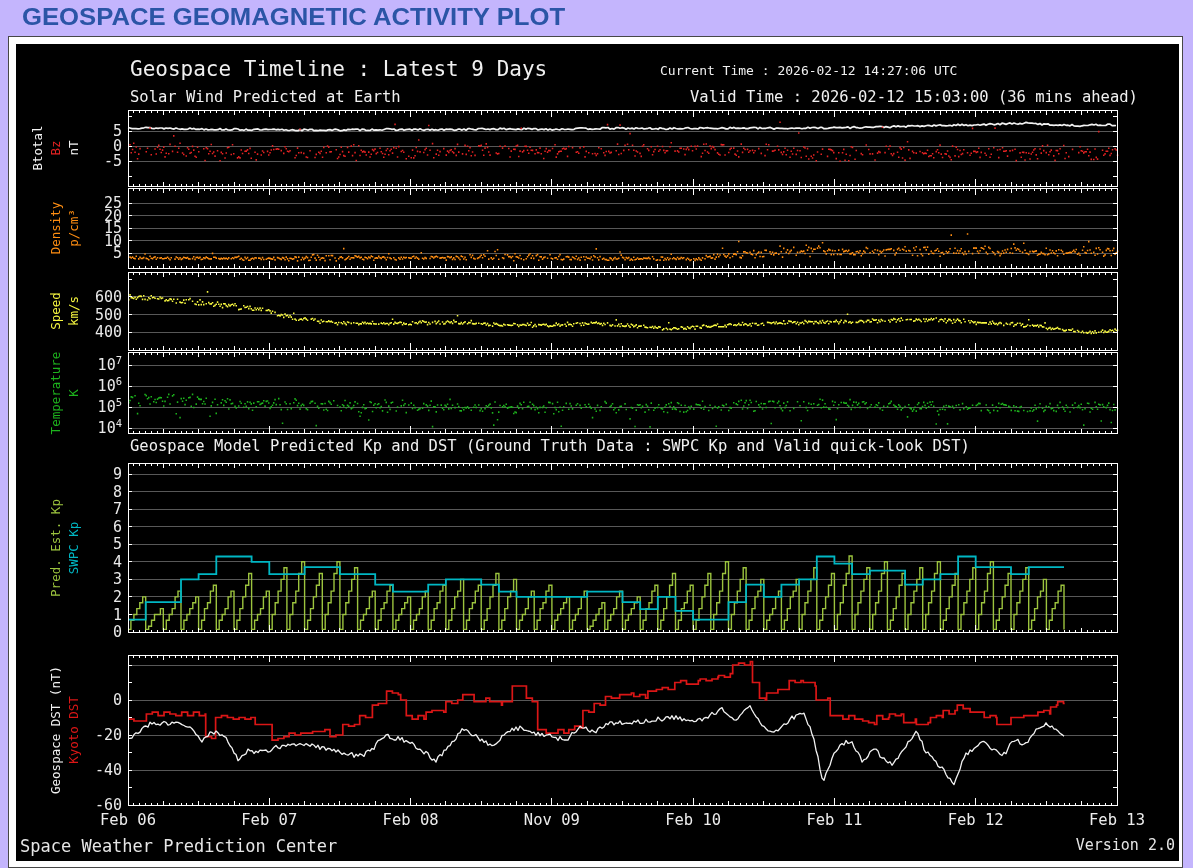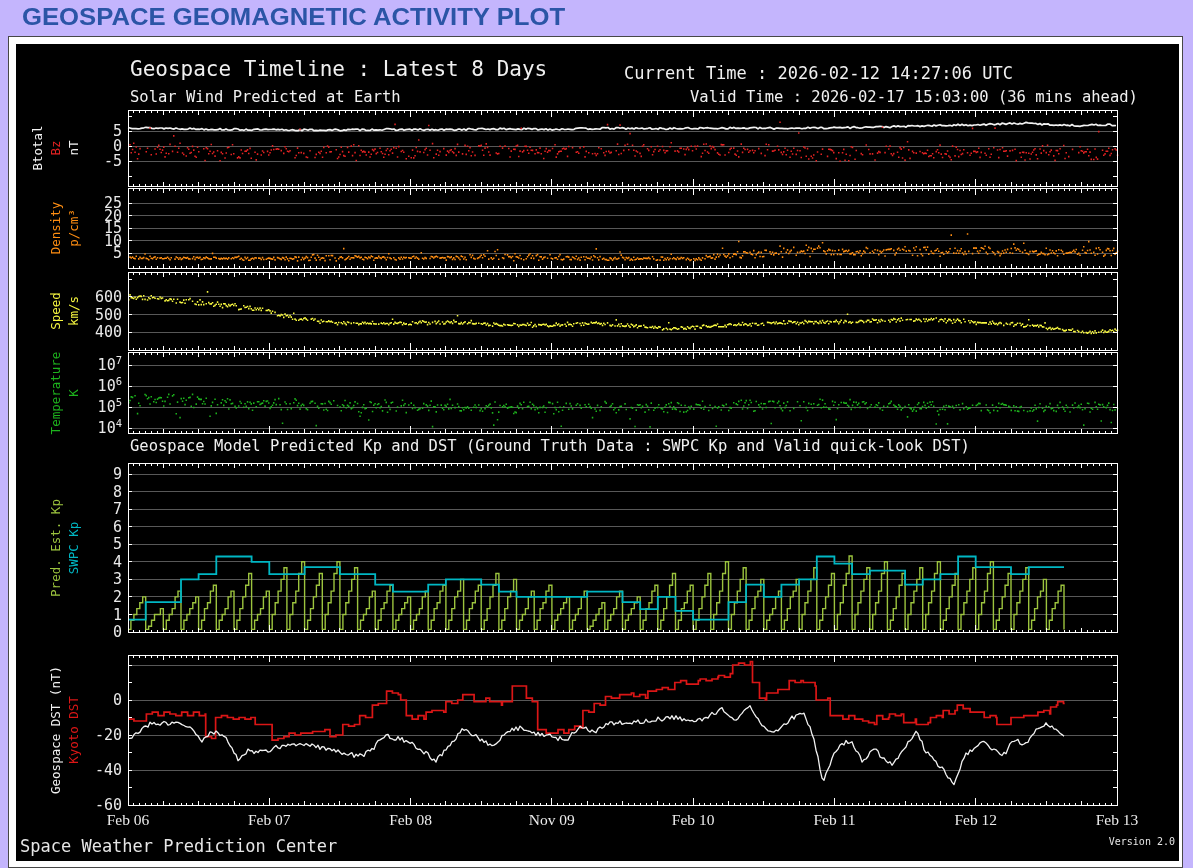--- a/index.html
+++ b/index.html
@@ -6,27 +6,27 @@
   body{width:1193px;height:868px;overflow:hidden;font-family:"DejaVu Sans Mono","Liberation Mono",monospace;}
   .screen{position:relative;width:1193px;height:868px;background:#c4b5fd;}
   .page-header{position:absolute;left:22px;top:3px;font-family:"Liberation Sans",sans-serif;
     font-weight:bold;font-size:24px;color:#2b55a6;transform:scaleX(1.07);transform-origin:left center;white-space:nowrap;}
   .panel{position:absolute;left:8px;top:36px;width:1175px;height:832px;background:#ffffff;
     border:1px solid #474747;box-sizing:border-box;}
   .plot{position:absolute;left:7px;top:7px;width:1163px;height:817px;background:#000000;}
   .plot svg{position:absolute;left:0;top:0;}
   .t{position:absolute;color:#f0f0f0;white-space:pre;}
   .title{left:114px;top:13px;font-size:21px;}
-  .current{left:608px;top:19px;font-size:17px;}
+  .current{left:644px;top:19px;font-size:13px;}
   .section1{left:114px;top:44px;font-size:15.5px;}
   .valid{left:674px;top:44px;font-size:15.5px;}
   .section2{left:114px;top:393px;font-size:15.5px;}
   .footL{left:4px;top:792px;font-size:17px;color:#e6e6e6;}
-  .footR{right:4px;top:792px;font-size:10px;color:#e6e6e6;}
-  .xlab{position:absolute;width:84px;text-align:center;top:767px;font-size:15.5px;color:#ececec;white-space:pre;font-family:Liberation Serif, serif;}
+  .footR{right:4px;top:792px;font-size:15px;color:#e6e6e6;}
+  .xlab{position:absolute;width:84px;text-align:center;top:767px;font-size:15.5px;color:#ececec;white-space:pre;}
   .rot{position:absolute;font-size:12.5px;white-space:nowrap;transform:translate(-50%,-50%) rotate(-90deg);}
 </style>
 </head>
 <body>
 
 <div class="screen">
   <div class="page-header">GEOSPACE GEOMAGNETIC ACTIVITY PLOT</div>
   <div class="panel">
     <div class="plot" id="plot">
       <svg id="chart-svg" width="1163" height="817">
@@ -92,24 +92,24 @@
             <path d="M112.0 675.2H117.9V677.0H123.8V677.0H129.7V677.0H130.4V670.0H136.3V668.2H142.1V671.7H148.0V668.2H153.9V670.0H159.8V671.7H165.7V668.2H171.6V671.7H177.5V668.2H183.3V671.7H189.2V670.0H189.7V692.7H195.6V694.5H199.6V673.5H205.5V671.7H211.4V673.5H217.3V675.2H223.1V673.5H229.0V675.2H234.9V673.5H239.2V680.5H245.0V680.5H250.9V680.5H256.1V696.2H262.0V694.5H267.9V692.7H273.1V689.2H279.0V691.0H284.8V689.2H290.7V689.2H296.6V687.5H297.1V687.5H303.0V687.5H308.9V685.7H314.0V692.7H319.9V691.0H325.8V691.0H326.8V680.5H332.6V682.2H338.5V680.5H343.7V671.7H349.6V673.5H355.5V673.5H356.4V661.2H362.3V659.5H368.2V659.5H370.6V647.2H376.4V649.0H382.3V650.7H384.7V656.0H390.3V671.7H396.2V675.2H402.1V671.7H408.0V675.2H410.1V668.2H416.0V666.5H421.9V666.5H427.8V668.2H429.9V657.7H435.8V659.5H441.7V656.0H446.8V650.7H452.7V650.7H458.1V657.7H464.0V657.7H469.9V654.2H473.7V657.7H479.6V657.7H485.5V661.2H486.4V657.7H492.3V657.7H496.3V642.0H502.2V642.0H508.1V642.0H510.4V654.2H516.3V657.7H521.7V685.7H527.6V685.7H530.2V689.2H536.1V689.2H542.0V685.7H547.9V689.2H552.8V685.7H558.7V682.2H564.6V684.0H566.9V666.5H572.8V668.2H578.2V659.5H584.1V661.2H589.5V652.5H595.4V654.2H601.3V654.2H603.7V650.7H609.6V650.7H615.4V649.0H617.8V652.5H623.7V650.7H629.6V654.2H631.9V647.2H637.8V647.2H640.4V645.5H646.3V643.7H652.2V645.5H658.1V645.5H658.8V638.5H664.7V636.7H670.5V640.2H676.4V640.2H682.3V636.7H684.2V635.0H690.1V636.7H696.0V635.0H701.9V633.2H702.6V631.5H708.5V633.2H714.3V629.7H716.7V621.0H722.6V619.2H728.5V621.0H734.4V617.5H736.5V638.5H742.4V638.5H743.5V654.2H749.4V656.0H750.6V649.0H756.5V649.0H761.9V645.5H767.8V645.5H773.2V636.7H779.1V638.5H785.0V636.7H787.3V638.5H793.2V638.5H799.1V642.0H800.1V656.0H805.9V656.0H811.8V654.2H814.2V671.7H820.1V671.7H826.0V671.7H826.9V675.2H832.8V671.7H838.7V675.2H844.6V675.2H846.7V677.0H852.6V678.7H858.5V680.5H860.8V671.7H866.7V675.2H872.6V673.5H873.5V670.0H879.4V671.7H885.3V670.0H887.7V678.7H893.5V678.7H899.4V675.2H900.4V680.5H906.3V680.5H912.1V678.7H914.5V673.5H920.4V671.7H926.3V673.5H927.2V666.5H933.1V670.0H939.0V666.5H941.3V661.2H947.2V664.7H953.1V664.7H954.1V668.2H959.9V668.2H965.8V668.2H968.2V673.5H974.1V671.7H980.0V673.5H980.9V680.5H986.8V680.5H992.7V680.5H995.0V673.5H1000.9V673.5H1006.8V673.5H1007.8V671.7H1013.6V671.7H1019.5V671.7H1021.9V668.2H1027.8V666.5H1033.7V670.0H1034.6V663.0H1040.5V661.2H1041.7V657.7H1047.5V659.5H1048.7" stroke="#db1616" stroke-width="1.7" fill="none"></path>
             <path d="M112.0 694.4L114.0 694.4L116.0 694.0L118.0 690.5L120.0 688.8L122.0 689.4L124.0 688.1L126.0 684.4L128.0 682.5L130.0 682.0L132.0 683.1L134.0 678.2L136.0 680.0L138.0 678.5L140.0 680.6L142.0 680.1L144.0 681.2L146.0 679.0L148.0 677.5L150.0 678.3L152.0 681.2L154.0 680.5L156.0 678.1L158.0 679.1L160.0 678.1L162.0 678.4L164.0 679.4L166.0 680.6L168.0 681.5L170.0 682.7L172.0 683.1L174.0 682.9L176.0 684.8L178.0 687.1L180.0 690.6L182.0 691.9L184.0 695.3L186.0 698.0L188.0 694.1L190.0 692.8L192.0 692.3L194.0 687.9L196.0 688.4L198.0 690.1L200.0 687.0L202.0 688.8L204.0 691.5L206.0 690.8L208.0 692.4L210.0 693.3L212.0 698.1L214.0 701.8L216.0 703.9L218.0 709.1L220.0 710.5L222.0 716.7L224.0 714.7L226.0 711.7L228.0 710.8L230.0 709.8L232.0 705.1L234.0 706.8L236.0 706.6L238.0 709.5L240.0 707.2L242.0 708.5L244.0 706.1L246.0 706.5L248.0 706.4L250.0 706.0L252.0 708.1L254.0 707.7L256.0 705.7L258.0 703.2L260.0 701.5L262.0 703.9L264.0 704.6L266.0 701.5L268.0 701.3L270.0 702.4L272.0 700.2L274.0 701.3L276.0 700.1L278.0 699.8L280.0 701.8L282.0 700.5L284.0 699.6L286.0 700.5L288.0 701.5L290.0 699.6L292.0 700.9L294.0 702.3L296.0 700.0L298.0 701.2L300.0 703.6L302.0 701.2L304.0 705.4L306.0 702.7L308.0 702.8L310.0 706.2L312.0 704.3L314.0 704.7L316.0 706.8L318.0 705.3L320.0 708.0L322.0 706.0L324.0 708.3L326.0 710.4L328.0 709.1L330.0 710.5L332.0 711.2L334.0 709.7L336.0 708.7L338.0 713.3L340.0 710.3L342.0 712.1L344.0 709.8L346.0 710.8L348.0 712.4L350.0 707.5L352.0 706.2L354.0 707.0L356.0 704.5L358.0 705.4L360.0 699.6L362.0 696.7L364.0 695.9L366.0 694.6L368.0 693.7L370.0 690.8L372.0 690.4L374.0 694.4L376.0 694.8L378.0 696.0L380.0 696.0L382.0 692.6L384.0 696.0L386.0 693.6L388.0 698.2L390.0 696.6L392.0 697.9L394.0 699.3L396.0 698.3L398.0 700.4L400.0 704.2L402.0 705.4L404.0 705.1L406.0 707.3L408.0 709.9L410.0 707.4L412.0 709.1L414.0 713.8L416.0 716.1L418.0 715.1L420.0 718.1L422.0 712.7L424.0 710.6L426.0 711.7L428.0 706.1L430.0 706.0L432.0 702.4L434.0 701.7L436.0 697.7L438.0 697.2L440.0 695.1L442.0 689.5L444.0 688.9L446.0 684.7L448.0 686.3L450.0 685.5L452.0 686.8L454.0 689.6L456.0 691.7L458.0 691.6L460.0 690.7L462.0 693.7L464.0 696.9L466.0 695.1L468.0 698.4L470.0 696.9L472.0 701.2L474.0 700.1L476.0 701.7L478.0 701.1L480.0 699.9L482.0 698.1L484.0 696.2L486.0 691.5L488.0 691.1L490.0 688.9L492.0 687.6L494.0 687.7L496.0 684.2L498.0 686.5L500.0 683.0L502.0 686.4L504.0 682.1L506.0 684.0L508.0 686.3L510.0 686.3L512.0 687.0L514.0 687.3L516.0 688.9L518.0 688.2L520.0 691.5L522.0 688.4L524.0 691.7L526.0 689.4L528.0 692.4L530.0 691.2L532.0 690.7L534.0 690.1L536.0 692.9L538.0 693.3L540.0 693.5L542.0 696.5L544.0 692.6L546.0 695.3L548.0 696.0L550.0 695.8L552.0 696.1L554.0 692.4L556.0 688.5L558.0 689.1L560.0 688.0L562.0 685.2L564.0 682.4L566.0 683.8L568.0 684.1L570.0 683.1L572.0 686.5L574.0 688.0L576.0 686.0L578.0 687.7L580.0 688.7L582.0 684.6L584.0 683.0L586.0 684.3L588.0 683.0L590.0 679.5L592.0 680.6L594.0 677.9L596.0 677.8L598.0 680.9L600.0 678.8L602.0 679.4L604.0 676.9L606.0 680.3L608.0 679.6L610.0 679.0L612.0 679.4L614.0 679.1L616.0 679.9L618.0 677.0L620.0 678.1L622.0 676.0L624.0 679.3L626.0 679.4L628.0 678.8L630.0 675.3L632.0 677.8L634.0 678.1L636.0 677.1L638.0 677.2L640.0 677.0L642.0 673.1L644.0 675.4L646.0 677.1L648.0 675.5L650.0 672.9L652.0 672.7L654.0 674.8L656.0 671.7L658.0 675.4L660.0 671.7L662.0 675.3L664.0 672.9L666.0 676.8L668.0 674.7L670.0 676.6L672.0 676.0L674.0 676.9L676.0 676.3L678.0 677.7L680.0 677.3L682.0 675.0L684.0 674.4L686.0 676.9L688.0 674.2L690.0 673.4L692.0 674.2L694.0 670.8L696.0 668.4L698.0 670.4L700.0 670.1L702.0 667.0L704.0 664.8L706.0 663.6L708.0 667.7L710.0 669.3L712.0 670.9L714.0 672.9L716.0 673.7L718.0 675.8L720.0 676.1L722.0 674.7L724.0 671.4L726.0 669.4L728.0 666.5L730.0 664.8L732.0 663.6L734.0 661.7L736.0 666.0L738.0 669.5L740.0 672.7L742.0 674.4L744.0 678.5L746.0 681.7L748.0 682.4L750.0 684.7L752.0 686.8L754.0 687.1L756.0 687.8L758.0 688.0L760.0 686.1L762.0 686.8L764.0 684.5L766.0 682.1L768.0 679.9L770.0 680.4L772.0 678.9L774.0 675.1L776.0 672.0L778.0 675.1L780.0 671.0L782.0 670.3L784.0 669.3L786.0 670.0L788.0 669.2L790.0 674.9L792.0 680.6L794.0 682.6L796.0 690.3L798.0 695.3L800.0 706.2L802.0 712.8L804.0 725.4L806.0 734.1L808.0 736.3L810.0 729.3L812.0 725.2L814.0 721.2L816.0 714.3L818.0 709.2L820.0 707.5L822.0 705.1L824.0 701.0L826.0 699.6L828.0 701.0L830.0 696.5L832.0 699.3L834.0 698.8L836.0 697.7L838.0 703.2L840.0 707.0L842.0 708.3L844.0 711.8L846.0 718.1L848.0 715.6L850.0 715.0L852.0 712.5L854.0 707.7L856.0 706.3L858.0 705.1L860.0 705.1L862.0 706.9L864.0 712.9L866.0 714.0L868.0 713.8L870.0 717.0L872.0 718.9L874.0 717.8L876.0 721.3L878.0 718.4L880.0 715.1L882.0 714.4L884.0 710.1L886.0 707.2L888.0 705.1L890.0 703.0L892.0 697.7L894.0 696.9L896.0 694.6L898.0 690.9L900.0 687.3L902.0 689.7L904.0 695.7L906.0 697.2L908.0 705.9L910.0 708.9L912.0 708.0L914.0 711.3L916.0 712.7L918.0 716.0L920.0 717.4L922.0 722.2L924.0 723.6L926.0 723.0L928.0 725.4L930.0 730.5L932.0 733.8L934.0 734.3L936.0 738.1L938.0 740.6L940.0 734.8L942.0 729.9L944.0 725.3L946.0 717.4L948.0 714.2L950.0 709.0L952.0 710.6L954.0 705.9L956.0 707.4L958.0 704.6L960.0 703.0L962.0 701.6L964.0 698.9L966.0 697.7L968.0 697.4L970.0 698.9L972.0 701.2L974.0 704.2L976.0 705.9L978.0 705.0L980.0 705.8L982.0 707.9L984.0 710.2L986.0 711.5L988.0 708.4L990.0 709.7L992.0 704.6L994.0 699.6L996.0 697.6L998.0 697.4L1000.0 696.5L1002.0 695.4L1004.0 699.9L1006.0 700.9L1008.0 700.0L1010.0 698.6L1012.0 698.3L1014.0 693.8L1016.0 691.3L1018.0 689.5L1020.0 685.2L1022.0 684.7L1024.0 683.9L1026.0 682.9L1028.0 682.2L1030.0 678.8L1032.0 681.6L1034.0 683.1L1036.0 682.0L1038.0 685.0L1040.0 685.2L1042.0 686.9L1044.0 689.3L1046.0 690.6L1048.0 692.2" stroke="#f2f2f2" stroke-width="1.3" fill="none" stroke-linejoin="round"></path>
             <rect x="112" y="611" width="989" height="150" stroke="#ffffff" fill="none" stroke-width="1" shape-rendering="crispEdges"></rect>
             <path d="M112.0 611v7M112.0 761v-7M117.9 611v2.5M117.9 761v-2.5M123.8 611v2.5M123.8 761v-2.5M129.7 611v2.5M129.7 761v-2.5M135.5 611v2.5M135.5 761v-2.5M141.4 611v2.5M141.4 761v-2.5M147.3 611v4.5M147.3 761v-4.5M153.2 611v2.5M153.2 761v-2.5M159.1 611v2.5M159.1 761v-2.5M165.0 611v2.5M165.0 761v-2.5M170.9 611v2.5M170.9 761v-2.5M176.8 611v2.5M176.8 761v-2.5M182.6 611v4.5M182.6 761v-4.5M188.5 611v2.5M188.5 761v-2.5M194.4 611v2.5M194.4 761v-2.5M200.3 611v2.5M200.3 761v-2.5M206.2 611v2.5M206.2 761v-2.5M212.1 611v2.5M212.1 761v-2.5M218.0 611v4.5M218.0 761v-4.5M223.9 611v2.5M223.9 761v-2.5M229.7 611v2.5M229.7 761v-2.5M235.6 611v2.5M235.6 761v-2.5M241.5 611v2.5M241.5 761v-2.5M247.4 611v2.5M247.4 761v-2.5M253.3 611v7M253.3 761v-7M259.2 611v2.5M259.2 761v-2.5M265.1 611v2.5M265.1 761v-2.5M270.9 611v2.5M270.9 761v-2.5M276.8 611v2.5M276.8 761v-2.5M282.7 611v2.5M282.7 761v-2.5M288.6 611v4.5M288.6 761v-4.5M294.5 611v2.5M294.5 761v-2.5M300.4 611v2.5M300.4 761v-2.5M306.3 611v2.5M306.3 761v-2.5M312.2 611v2.5M312.2 761v-2.5M318.0 611v2.5M318.0 761v-2.5M323.9 611v4.5M323.9 761v-4.5M329.8 611v2.5M329.8 761v-2.5M335.7 611v2.5M335.7 761v-2.5M341.6 611v2.5M341.6 761v-2.5M347.5 611v2.5M347.5 761v-2.5M353.4 611v2.5M353.4 761v-2.5M359.3 611v4.5M359.3 761v-4.5M365.1 611v2.5M365.1 761v-2.5M371.0 611v2.5M371.0 761v-2.5M376.9 611v2.5M376.9 761v-2.5M382.8 611v2.5M382.8 761v-2.5M388.7 611v2.5M388.7 761v-2.5M394.6 611v7M394.6 761v-7M400.5 611v2.5M400.5 761v-2.5M406.3 611v2.5M406.3 761v-2.5M412.2 611v2.5M412.2 761v-2.5M418.1 611v2.5M418.1 761v-2.5M424.0 611v2.5M424.0 761v-2.5M429.9 611v4.5M429.9 761v-4.5M435.8 611v2.5M435.8 761v-2.5M441.7 611v2.5M441.7 761v-2.5M447.6 611v2.5M447.6 761v-2.5M453.4 611v2.5M453.4 761v-2.5M459.3 611v2.5M459.3 761v-2.5M465.2 611v4.5M465.2 761v-4.5M471.1 611v2.5M471.1 761v-2.5M477.0 611v2.5M477.0 761v-2.5M482.9 611v2.5M482.9 761v-2.5M488.8 611v2.5M488.8 761v-2.5M494.6 611v2.5M494.6 761v-2.5M500.5 611v4.5M500.5 761v-4.5M506.4 611v2.5M506.4 761v-2.5M512.3 611v2.5M512.3 761v-2.5M518.2 611v2.5M518.2 761v-2.5M524.1 611v2.5M524.1 761v-2.5M530.0 611v2.5M530.0 761v-2.5M535.9 611v7M535.9 761v-7M541.7 611v2.5M541.7 761v-2.5M547.6 611v2.5M547.6 761v-2.5M553.5 611v2.5M553.5 761v-2.5M559.4 611v2.5M559.4 761v-2.5M565.3 611v2.5M565.3 761v-2.5M571.2 611v4.5M571.2 761v-4.5M577.1 611v2.5M577.1 761v-2.5M583.0 611v2.5M583.0 761v-2.5M588.8 611v2.5M588.8 761v-2.5M594.7 611v2.5M594.7 761v-2.5M600.6 611v2.5M600.6 761v-2.5M606.5 611v4.5M606.5 761v-4.5M612.4 611v2.5M612.4 761v-2.5M618.3 611v2.5M618.3 761v-2.5M624.2 611v2.5M624.2 761v-2.5M630.0 611v2.5M630.0 761v-2.5M635.9 611v2.5M635.9 761v-2.5M641.8 611v4.5M641.8 761v-4.5M647.7 611v2.5M647.7 761v-2.5M653.6 611v2.5M653.6 761v-2.5M659.5 611v2.5M659.5 761v-2.5M665.4 611v2.5M665.4 761v-2.5M671.3 611v2.5M671.3 761v-2.5M677.1 611v7M677.1 761v-7M683.0 611v2.5M683.0 761v-2.5M688.9 611v2.5M688.9 761v-2.5M694.8 611v2.5M694.8 761v-2.5M700.7 611v2.5M700.7 761v-2.5M706.6 611v2.5M706.6 761v-2.5M712.5 611v4.5M712.5 761v-4.5M718.4 611v2.5M718.4 761v-2.5M724.2 611v2.5M724.2 761v-2.5M730.1 611v2.5M730.1 761v-2.5M736.0 611v2.5M736.0 761v-2.5M741.9 611v2.5M741.9 761v-2.5M747.8 611v4.5M747.8 761v-4.5M753.7 611v2.5M753.7 761v-2.5M759.6 611v2.5M759.6 761v-2.5M765.4 611v2.5M765.4 761v-2.5M771.3 611v2.5M771.3 761v-2.5M777.2 611v2.5M777.2 761v-2.5M783.1 611v4.5M783.1 761v-4.5M789.0 611v2.5M789.0 761v-2.5M794.9 611v2.5M794.9 761v-2.5M800.8 611v2.5M800.8 761v-2.5M806.7 611v2.5M806.7 761v-2.5M812.5 611v2.5M812.5 761v-2.5M818.4 611v7M818.4 761v-7M824.3 611v2.5M824.3 761v-2.5M830.2 611v2.5M830.2 761v-2.5M836.1 611v2.5M836.1 761v-2.5M842.0 611v2.5M842.0 761v-2.5M847.9 611v2.5M847.9 761v-2.5M853.8 611v4.5M853.8 761v-4.5M859.6 611v2.5M859.6 761v-2.5M865.5 611v2.5M865.5 761v-2.5M871.4 611v2.5M871.4 761v-2.5M877.3 611v2.5M877.3 761v-2.5M883.2 611v2.5M883.2 761v-2.5M889.1 611v4.5M889.1 761v-4.5M895.0 611v2.5M895.0 761v-2.5M900.8 611v2.5M900.8 761v-2.5M906.7 611v2.5M906.7 761v-2.5M912.6 611v2.5M912.6 761v-2.5M918.5 611v2.5M918.5 761v-2.5M924.4 611v4.5M924.4 761v-4.5M930.3 611v2.5M930.3 761v-2.5M936.2 611v2.5M936.2 761v-2.5M942.1 611v2.5M942.1 761v-2.5M947.9 611v2.5M947.9 761v-2.5M953.8 611v2.5M953.8 761v-2.5M959.7 611v7M959.7 761v-7M965.6 611v2.5M965.6 761v-2.5M971.5 611v2.5M971.5 761v-2.5M977.4 611v2.5M977.4 761v-2.5M983.3 611v2.5M983.3 761v-2.5M989.1 611v2.5M989.1 761v-2.5M995.0 611v4.5M995.0 761v-4.5M1000.9 611v2.5M1000.9 761v-2.5M1006.8 611v2.5M1006.8 761v-2.5M1012.7 611v2.5M1012.7 761v-2.5M1018.6 611v2.5M1018.6 761v-2.5M1024.5 611v2.5M1024.5 761v-2.5M1030.4 611v4.5M1030.4 761v-4.5M1036.2 611v2.5M1036.2 761v-2.5M1042.1 611v2.5M1042.1 761v-2.5M1048.0 611v2.5M1048.0 761v-2.5M1053.9 611v2.5M1053.9 761v-2.5M1059.8 611v2.5M1059.8 761v-2.5M1065.7 611v4.5M1065.7 761v-4.5M1071.6 611v2.5M1071.6 761v-2.5M1077.5 611v2.5M1077.5 761v-2.5M1083.3 611v2.5M1083.3 761v-2.5M1089.2 611v2.5M1089.2 761v-2.5M1095.1 611v2.5M1095.1 761v-2.5M1101.0 611v7M1101.0 761v-7M112 621.0h4M1101 621.0h-4M112 638.5h4M1101 638.5h-4M112 656.0h4M1101 656.0h-4M112 673.5h4M1101 673.5h-4M112 691.0h4M1101 691.0h-4M112 708.5h4M1101 708.5h-4M112 726.0h4M1101 726.0h-4M112 743.5h4M1101 743.5h-4" stroke="#ffffff" stroke-width="1" fill="none" shape-rendering="crispEdges"></path>
             <text x="106" y="661.0" text-anchor="end" fill="#eaeaea" font-size="15" font-family="DejaVu Sans Mono, monospace">0</text>
             <text x="106" y="696.0" text-anchor="end" fill="#eaeaea" font-size="15" font-family="DejaVu Sans Mono, monospace">-20</text>
             <text x="106" y="731.0" text-anchor="end" fill="#eaeaea" font-size="15" font-family="DejaVu Sans Mono, monospace">-40</text>
             <text x="106" y="766.0" text-anchor="end" fill="#eaeaea" font-size="15" font-family="DejaVu Sans Mono, monospace">-60</text>
           </g>
         </svg>
-      <div class="t title">Geospace Timeline : Latest 8 Days</div>
+      <div class="t title">Geospace Timeline : Latest 9 Days</div>
       <div class="t current">Current Time : 2026-02-12 14:27:06 UTC</div>
       <div class="t section1">Solar Wind Predicted at Earth</div>
-      <div class="t valid">Valid Time : 2026-02-17 15:03:00 (36 mins ahead)</div>
+      <div class="t valid">Valid Time : 2026-02-12 15:03:00 (36 mins ahead)</div>
       <div class="t section2">Geospace Model Predicted Kp and DST (Ground Truth Data : SWPC Kp and Valid quick-look DST)</div>
       <div class="t footL">Space Weather Prediction Center</div>
       <div class="t footR">Version 2.0</div>
     <div class="rot" style="left: 21px; top: 104px; color: rgb(242, 242, 242);">Btotal</div>
         <div class="rot" style="left: 39px; top: 104px; color: rgb(228, 34, 34);">Bz</div>
         <div class="rot" style="left: 57px; top: 104px; color: rgb(242, 242, 242);">nT</div>
         <div class="rot" style="left: 39px; top: 184px; color: rgb(255, 142, 18);">Density</div>
         <div class="rot" style="left: 57px; top: 184px; color: rgb(255, 142, 18);">p/cm³</div>
         <div class="rot" style="left: 39px; top: 267px; color: rgb(248, 248, 64);">Speed</div>
         <div class="rot" style="left: 57px; top: 267px; color: rgb(248, 248, 64);">km/s</div>

